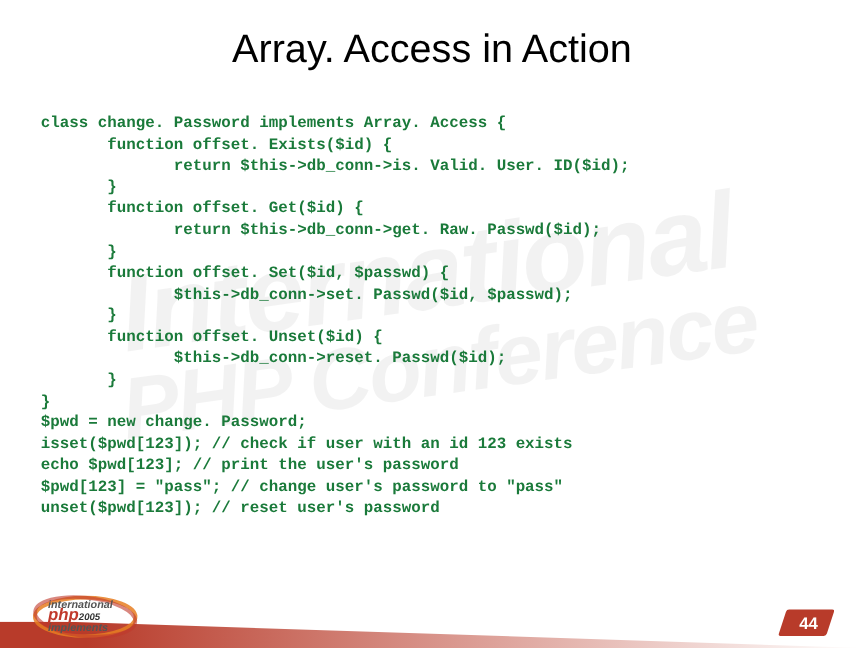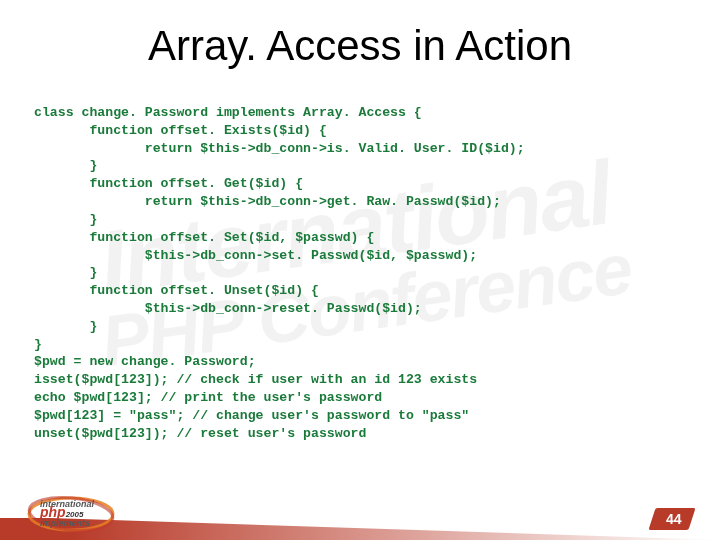--- a/index.html
+++ b/index.html
@@ -18,21 +18,21 @@
     font-style: italic;
     color: rgba(0,0,0,0.05);
     line-height: 0.95;
     text-align: center;
     pointer-events: none;
     white-space: nowrap;
     letter-spacing: -2px;
   }
   .watermark .wm2 { font-size: 72px; display:block; }
   .title {
-    font-size: 42px;
+    font-size: 33px;
     font-weight: 400;
     text-align: center;
     padding-top: 22px;
     padding-bottom: 12px;
     color: #000;
     font-family: Arial, Helvetica, sans-serif;
   }
   .code {
     font-family: "Courier New", Courier, monospace;
     font-size: 13.2px;

